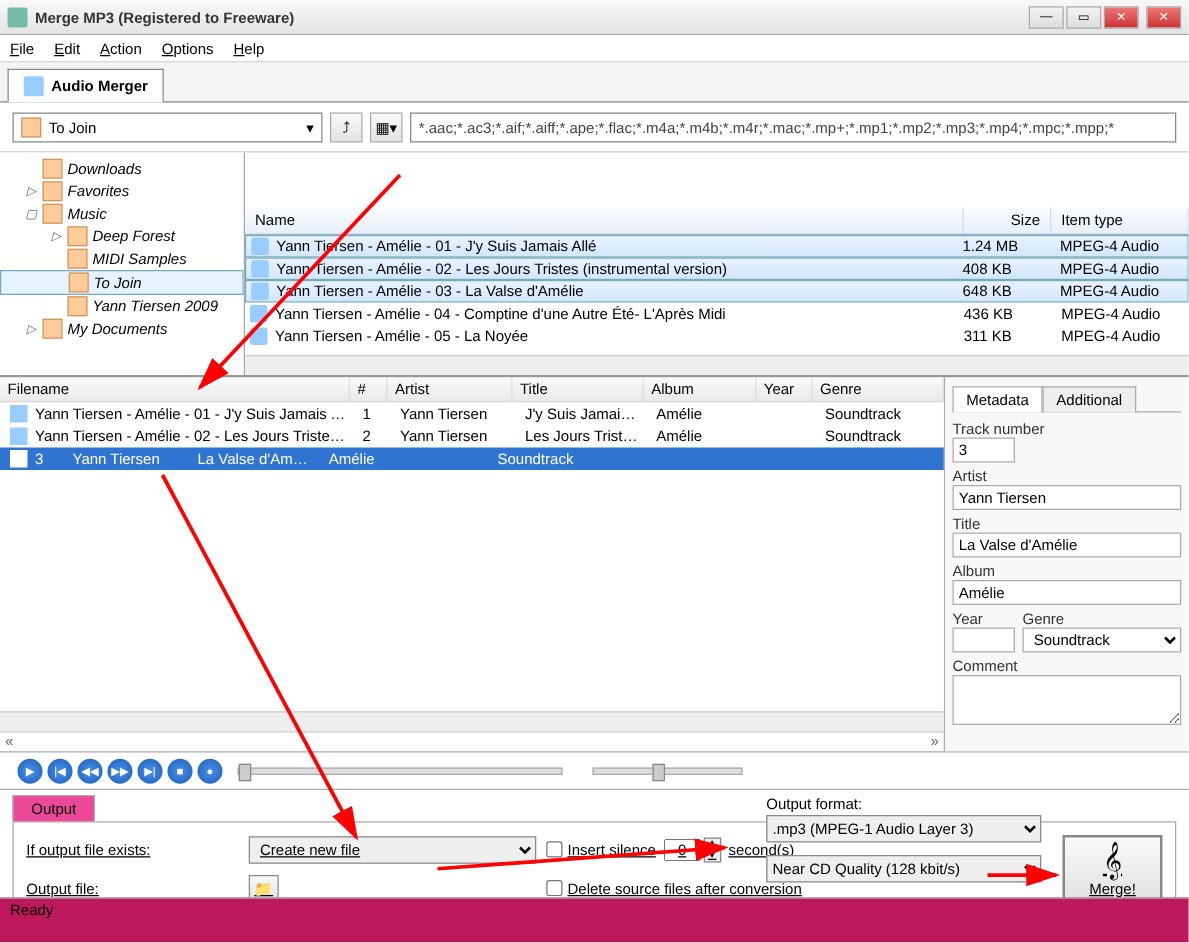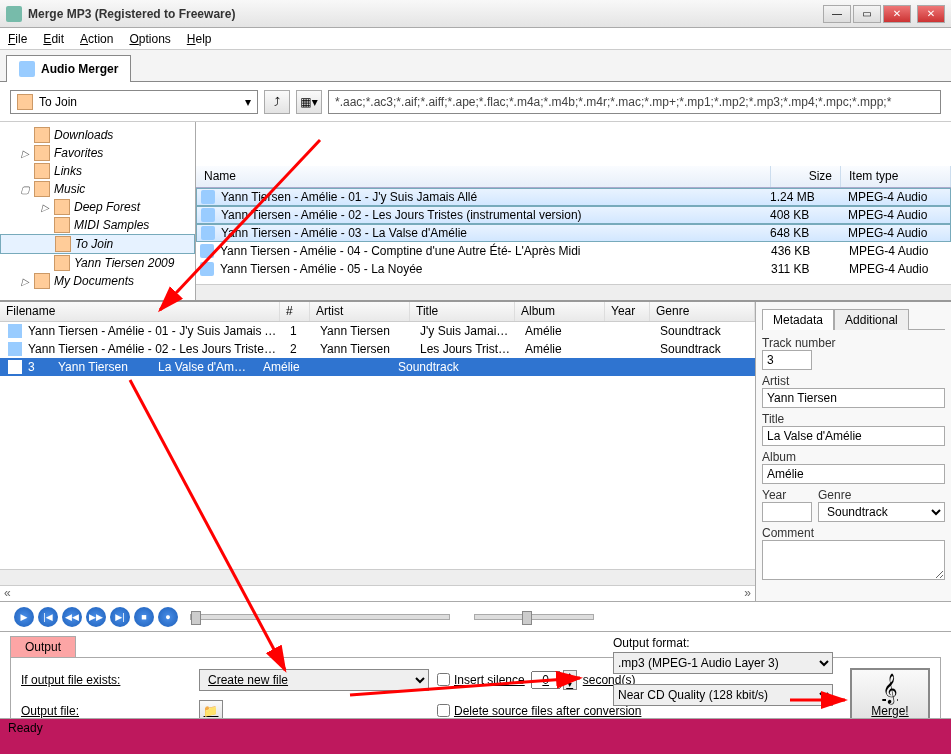--- a/index.html
+++ b/index.html
@@ -75,21 +75,21 @@
 
 .player{height:30px;display:flex;align-items:center;gap:4px;padding:4px 14px;border-bottom:1px solid #aaa;}
 .pbtn{width:20px;height:20px;border-radius:50%;background:radial-gradient(#4a8fe8,#1b5db8);display:flex;align-items:center;justify-content:center;color:#fff;font-size:9px;}
 .seek{flex:0 0 260px;height:6px;background:#ddd;border:1px solid #aaa;margin-left:8px;position:relative;}
 .seek .thumb{position:absolute;left:0;top:-4px;width:10px;height:14px;background:#ccc;border:1px solid #888;}
 .vol{flex:0 0 120px;height:6px;background:#ddd;border:1px solid #aaa;margin-left:20px;position:relative;}
 .vol .thumb{position:absolute;left:40%;top:-4px;width:10px;height:14px;background:#ccc;border:1px solid #888;}
 
 
 .outpanel{padding:4px 10px 8px 10px;}
-.out-tab{display:inline-block;border:1px solid #aaa;border-bottom:none;padding:3px 14px;background:#fca5a5;}
+.out-tab{display:inline-block;border:1px solid #aaa;border-bottom:none;padding:3px 14px;background:#ec4899;}
 .out-body{border:1px solid #aaa;padding:10px;display:grid;grid-template-columns:170px 230px 260px 1fr;gap:8px 8px;align-items:center;text-decoration:underline;}
 .out-body select,.out-body input[type=text]{border:1px solid #888;height:22px;padding:0 4px;width:100%;}
 .chk{display:flex;align-items:center;gap:4px;}
 .spin{display:flex;align-items:center;gap:2px;}
 .spin input{width:30px;text-align:center;}
 .spin .sbtns{display:flex;flex-direction:column;}
 .spin .sbtn{width:14px;height:10px;border:1px solid #888;font-size:7px;text-align:center;line-height:8px;background:#eee;}
 .mergebtn{width:80px;height:54px;border:2px solid #888;background:linear-gradient(#fafafa,#e2e2e2);display:flex;flex-direction:column;align-items:center;justify-content:center;grid-row:1/3;grid-column:4;justify-self:end;}
 .mergebtn .clef{font-size:26px;}
 .iconbtn{width:24px;height:22px;border:1px solid #888;background:linear-gradient(#fafafa,#e2e2e2);display:inline-flex;align-items:center;justify-content:center;}
@@ -145,25 +145,20 @@
   <div class="tree" id="tree">
       <div class="tree-item indent1">
         <span class="exp"></span>
         <span class="foldericn"></span>
         <span>Downloads</span>
       </div>
       <div class="tree-item indent1">
         <span class="exp">▷</span>
         <span class="foldericn"></span>
         <span>Favorites</span>
-      </div>
-      <div class="tree-item indent1">
-        <span class="exp"></span>
-        <span class="foldericn"></span>
-        <span>Links</span>
       </div>
       <div class="tree-item indent1">
         <span class="exp">▢</span>
         <span class="foldericn"></span>
         <span>Music</span>
       </div>
       <div class="tree-item indent2">
         <span class="exp">▷</span>
         <span class="foldericn"></span>
         <span>Deep Forest</span>

